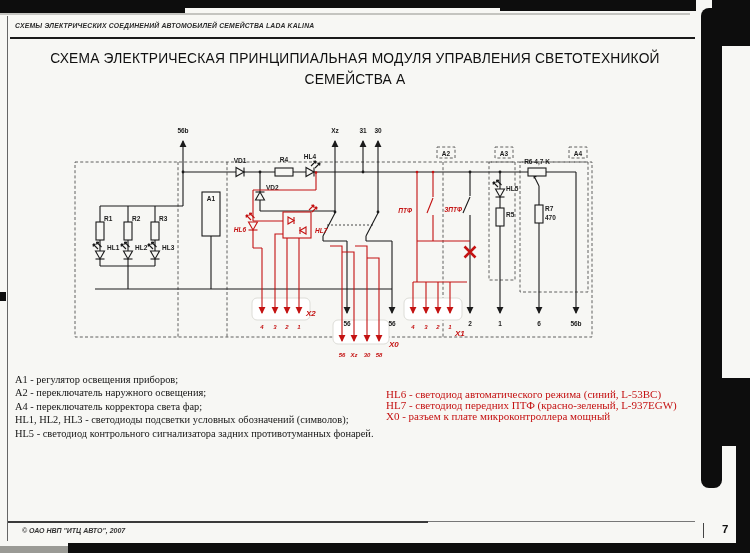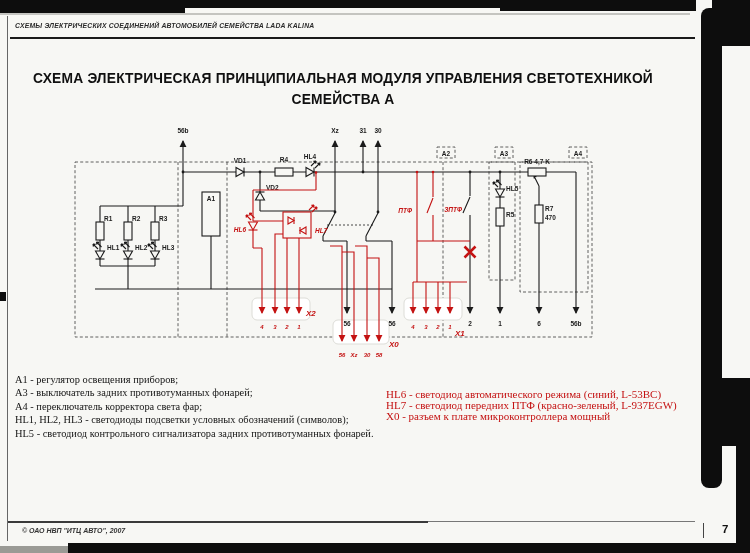--- a/index.html
+++ b/index.html
@@ -6,22 +6,22 @@
   .page{position:relative;width:750px;height:553px;background:#f7f7f4;overflow:hidden;
         font-family:"Liberation Sans",sans-serif;color:#1b1b1b;}
   
   .art{position:absolute;background:#0d0d0d;}
   .art-gray{position:absolute;background:#9a9a95;}
   .left-edge-line{position:absolute;left:7px;top:16px;width:1px;height:525px;background:#666;}
   
   .doc-header{position:absolute;left:15px;top:22px;font-size:6.8px;font-style:italic;font-weight:bold;
               letter-spacing:.2px;color:#2a2a2a;}
   .header-rule{position:absolute;left:10px;top:37px;width:685px;height:2px;background:#1a1a1a;}
-  .doc-title{position:absolute;left:28px;top:49px;width:630px;text-align:center;
-             font-size:13.8px;font-weight:bold;line-height:1.5;color:#101010;letter-spacing:.2px;margin-top:20px;}
+  .doc-title{position:absolute;left:40px;top:49px;width:630px;text-align:center;
+             font-size:13.8px;font-weight:normal;line-height:1.5;color:#101010;letter-spacing:.2px;}
   
   .legend-black{position:absolute;left:15px;top:373px;font-family:"Liberation Serif",serif;
                 font-size:10.4px;font-weight:normal;line-height:13.4px;color:#151515;}
   .legend-red{position:absolute;left:386px;top:389px;font-family:"Liberation Serif",serif;
               font-size:11px;font-weight:normal;line-height:10.8px;color:#c41212;}
   
   .footer-rule{position:absolute;left:8px;top:521px;width:687px;height:1px;background:#777;}
   .footer-rule-dark{position:absolute;left:8px;top:521px;width:420px;height:1.5px;background:#3a3a3a;}
   .footer-copyright{position:absolute;left:22px;top:527px;font-size:7px;font-style:italic;font-weight:bold;color:#333;}
   .page-number-sep{position:absolute;left:703px;top:523px;width:1px;height:15px;background:#444;}
@@ -249,21 +249,21 @@
       <text x="379" y="357">58</text>
       <text x="413" y="329">4</text>
       <text x="426" y="329">3</text>
       <text x="438" y="329">2</text>
       <text x="450" y="329">1</text>
     </g>
   </svg>
 
   <div class="legend-black">
     <div>А1 - регулятор освещения приборов;</div>
-    <div>А3 - выключатель задних противотуманных фонарей;</div>
+    <div>А2 - переключатель наружного освещения;</div>
     <div>А4 - переключатель корректора света фар;</div>
     <div>HL1, HL2, HL3 - светодиоды подсветки условных обозначений (символов);</div>
     <div>HL5 - светодиод контрольного сигнализатора задних противотуманных фонарей.</div>
   </div>
   <div class="legend-red">
     <div>HL6 - светодиод автоматического режима (синий, L-53BC)</div>
     <div>HL7 - светодиод передних ПТФ (красно-зеленый, L-937EGW)</div>
     <div>X0 - разъем к плате микроконтроллера мощный</div>
   </div>
 

